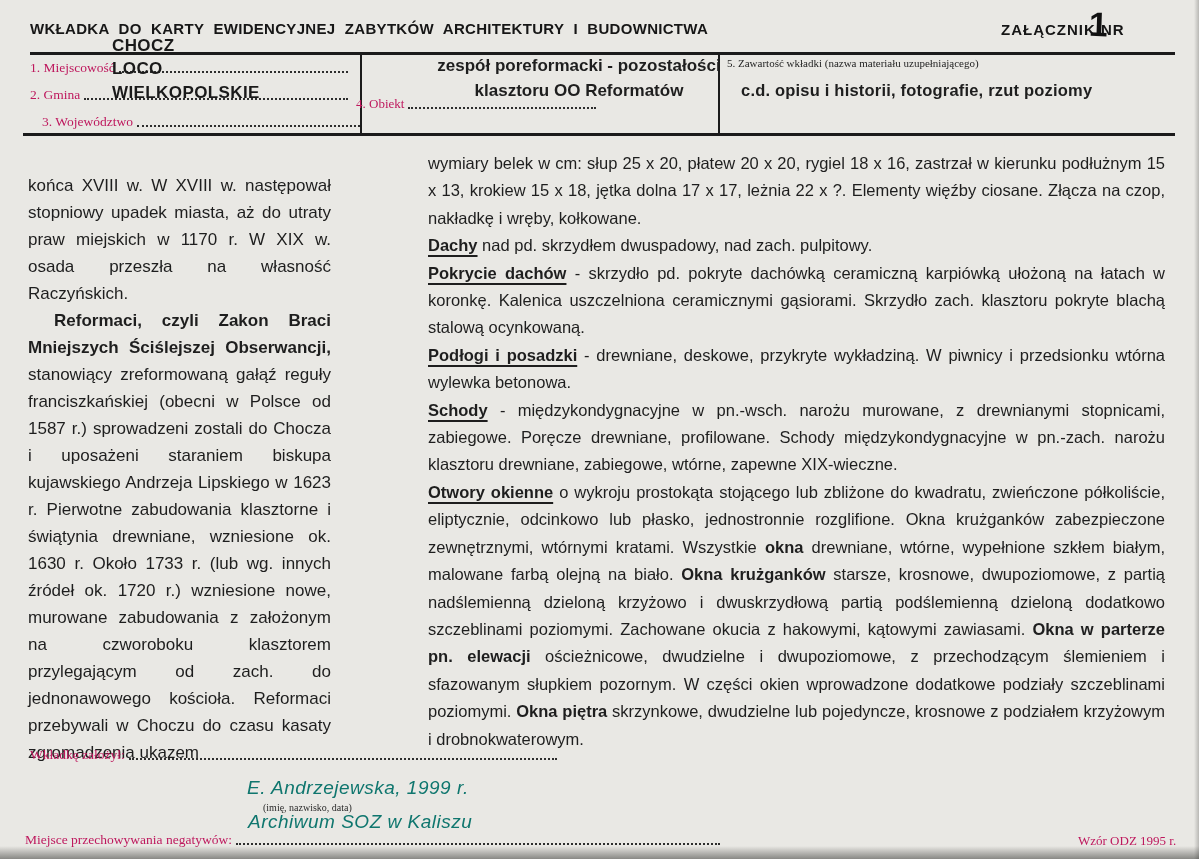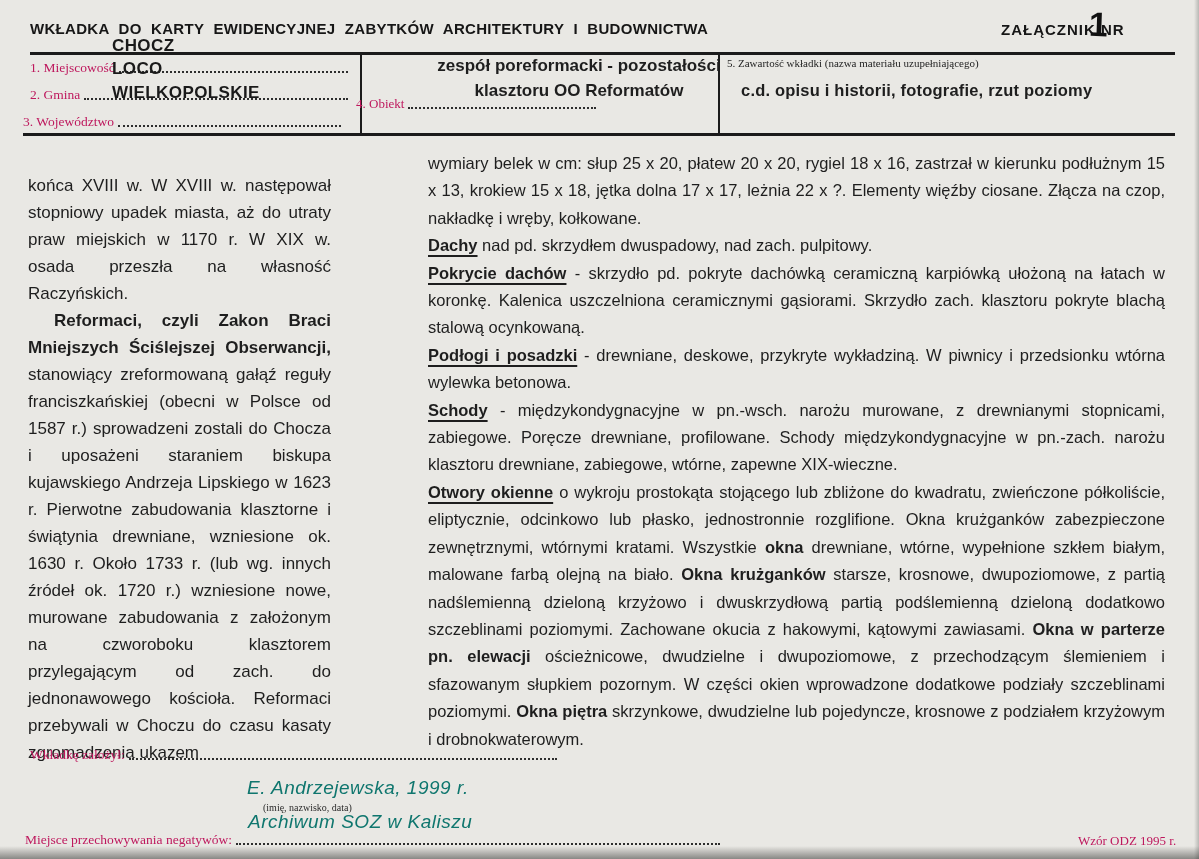--- a/index.html
+++ b/index.html
@@ -61,21 +61,21 @@
   <div class="rule" style="left:718px; top:54px; width:2px; height:79px;"></div>
 
   <div class="frow" style="left:30px; top:60px; width:318px;">
     <span class="lbl">1. Miejscowość</span>
     <span class="leader"></span>
   </div>
   <div class="frow" style="left:30px; top:87px; width:318px;">
     <span class="lbl">2. Gmina</span>
     <span class="leader"></span>
   </div>
-  <div class="frow" style="left:23px; top:114px; width:318px;">
+  <div class="frow" style="left:42px; top:114px; width:318px;">
     <span class="lbl">3. Województwo</span>
     <span class="leader"></span>
   </div>
 
   <div class="typed" style="left:112px; top:36px;">CHOCZ</div>
   <div class="typed" style="left:112px; top:59px;">LOCO</div>
   <div class="typed" style="left:112px; top:83px;">WIELKOPOLSKIE</div>
 
   <div class="frow" style="left:356px; top:56px; width:240px;margin-top:40px;">
     <span class="lbl" style="font-size:13px;">4. Obiekt</span>

